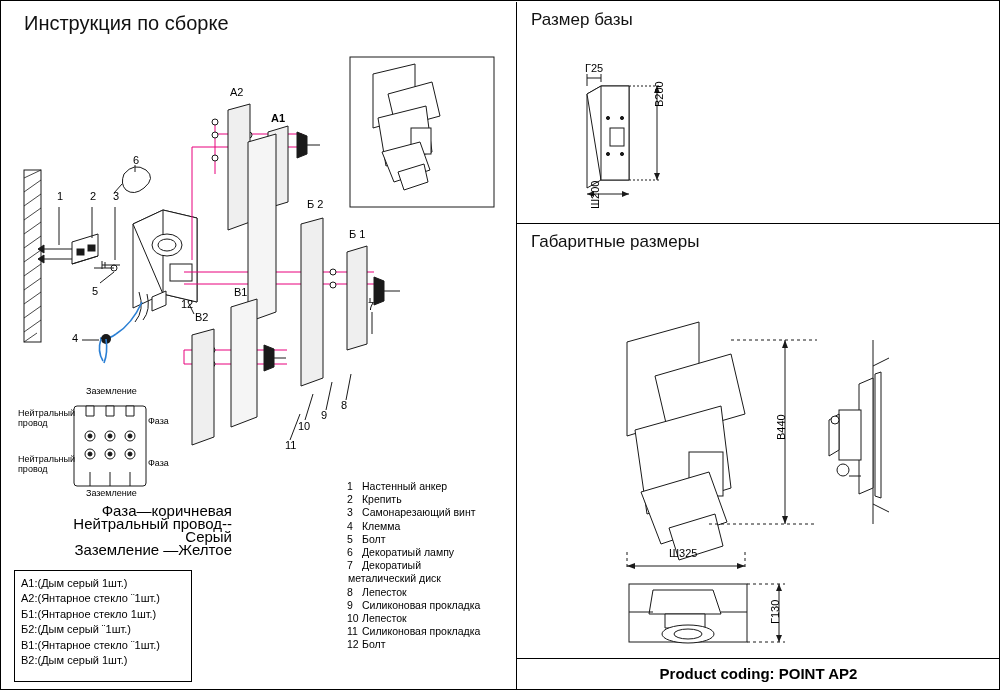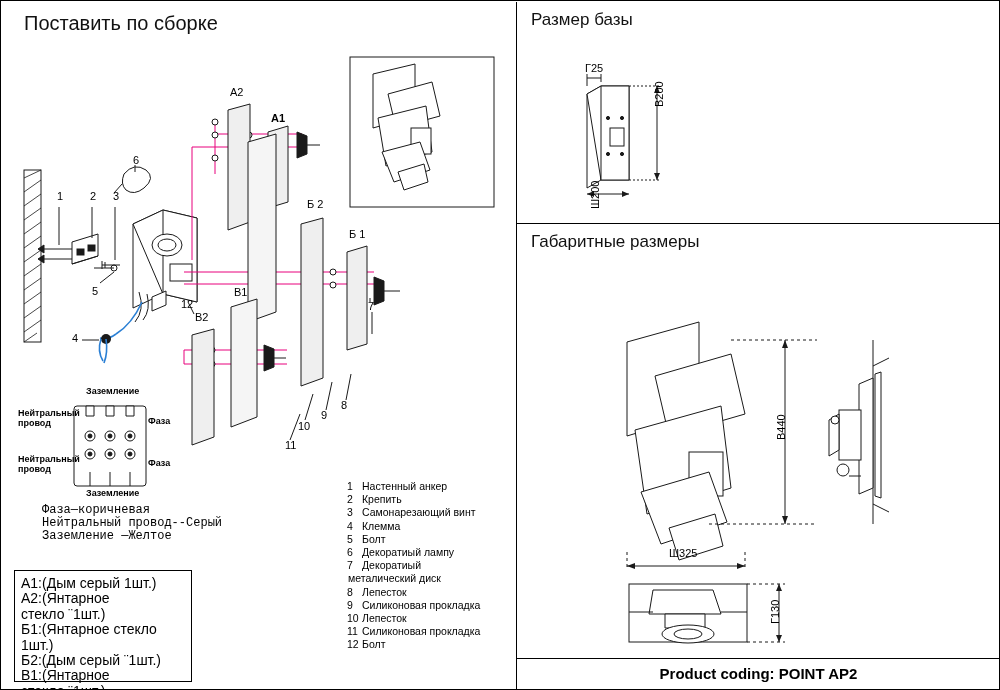--- a/index.html
+++ b/index.html
@@ -68,21 +68,21 @@
     font-weight: bold;
   }
 
   
   .lbl {
     position: absolute;
     font-size: 11px;
     white-space: nowrap;
     line-height: 1.15;
   }
-  .lbl.b { font-weight: bold; }
+  .lbl.b { font-weight: normal; }
   .num {
     position: absolute;
     font-size: 11px;
   }
   svg { position: absolute; left: 0; top: 0; overflow: visible; }
 
   
   #parts-list {
     position: absolute;
     left: 345px; top: 478px;
@@ -96,42 +96,41 @@
   #parts-list .cont { margin-left: 1px; }
 
   
   #legend-box {
     position: absolute;
     left: 12px; top: 568px;
     width: 178px; height: 112px;
     border: 1px solid #000;
     box-sizing: border-box;
     padding: 5px 6px;
-    font-size: 14px;
+    font-size: 11px;
     line-height: 15.4px;
   }
   
   #wiring-text {
     position: absolute;
     left: 40px; top: 502px;
-    font-size: 12px;
+    font-size: 15px;
     line-height: 13px;
-    text-align: left;
+    text-align: right;
     width: 190px;
-    font-family: Liberation Mono, monospace;
   }
 </style>
 </head>
 <body>
 
 <div class="page">
 
   <div class="panel" id="left-panel">
 
-    <div class="panel-title" id="main-title">Поставить по сборке</div>
+    <div class="panel-title" id="main-title">Инструкция по сборке</div>
 
     <svg width="515" height="690">
       <g stroke="#1a1a1a" fill="none" stroke-width="1">
 
         <rect x="22" y="168" width="17" height="172" fill="#ffffff"></rect>
         <g stroke-width="0.8">
           <line x1="22" y1="176" x2="39" y2="168"></line>
           <line x1="22" y1="190" x2="39" y2="178"></line>
           <line x1="22" y1="204" x2="39" y2="192"></line>
           <line x1="22" y1="218" x2="39" y2="206"></line>

